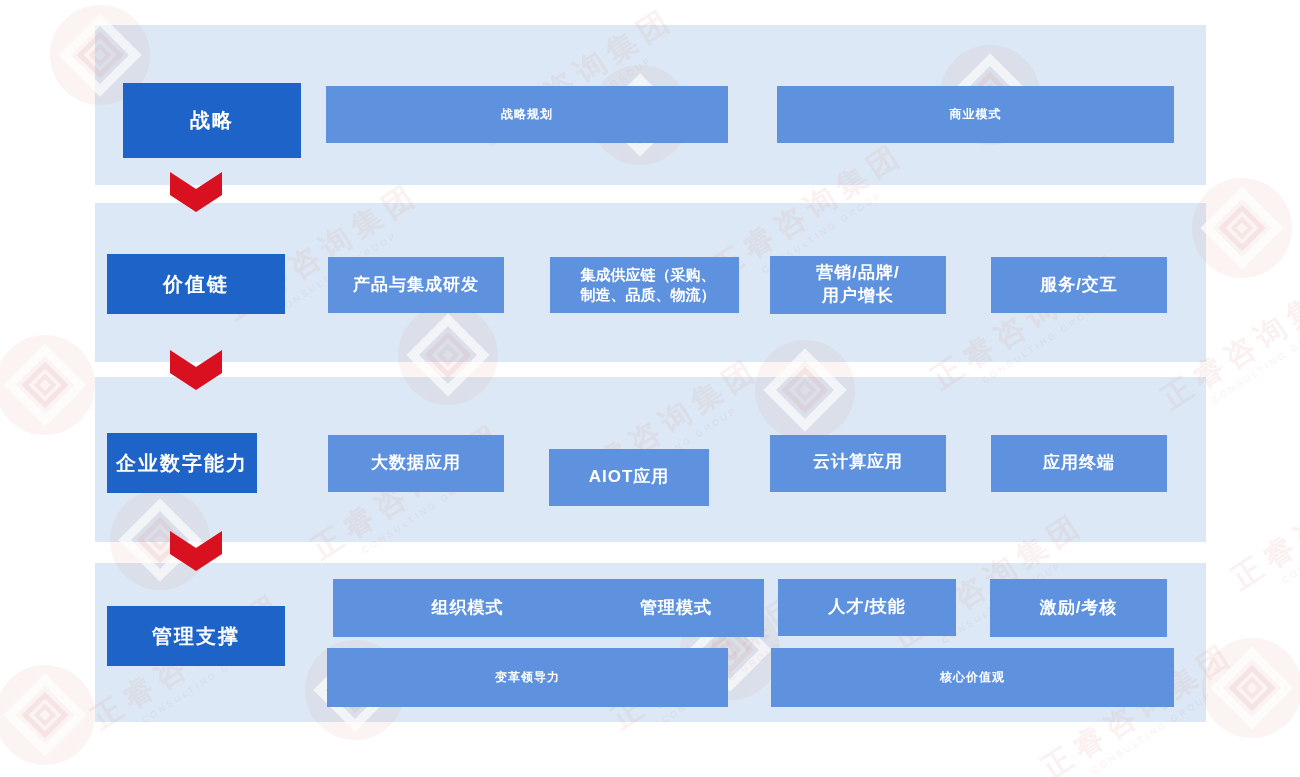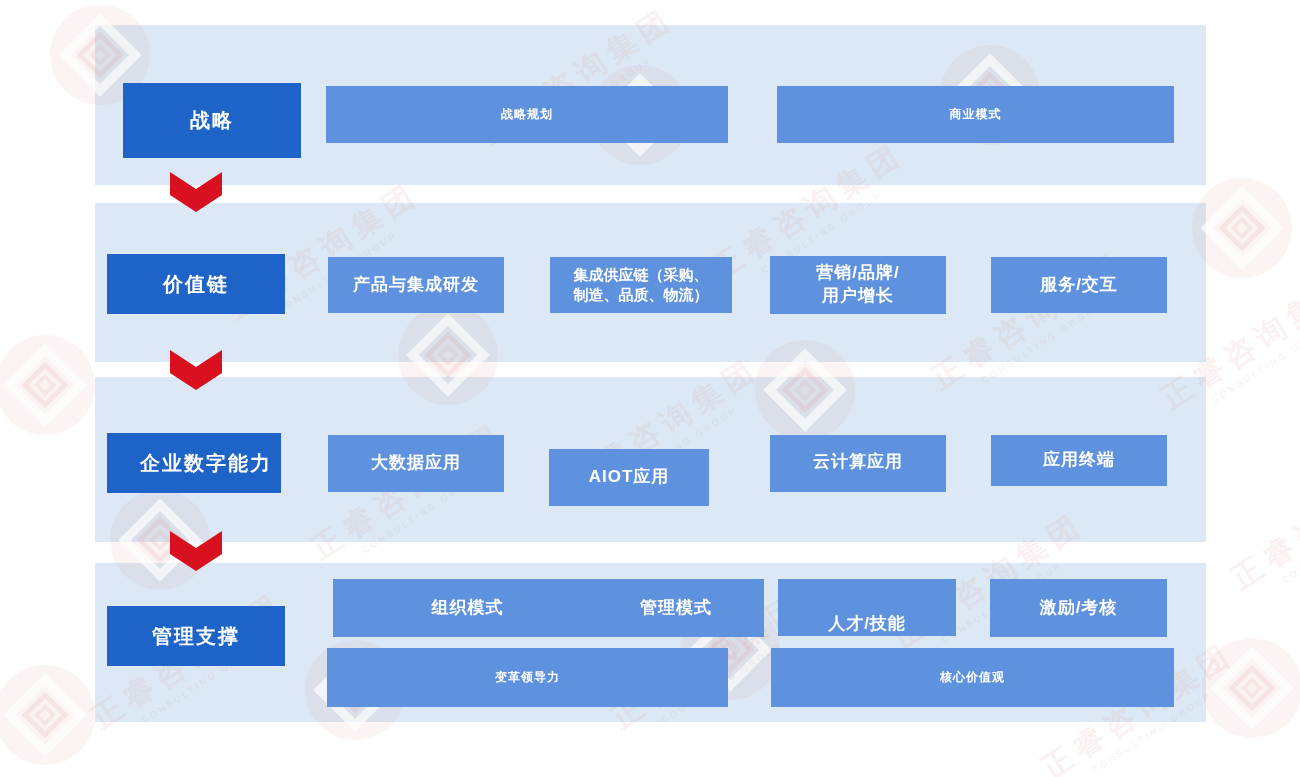--- a/index.html
+++ b/index.html
@@ -29,21 +29,21 @@
     color:#ffffff;
     display:flex;align-items:center;justify-content:center;
     font-size:17px;font-weight:600;
     text-align:center;
     white-space:pre-line;
     line-height:1.35;
     letter-spacing:1px;
     z-index:3;
   }
   .item-box.wide{font-size:12px;}
-  .item-box.small{font-size:15px;letter-spacing:0;}
+  .item-box.small{font-size:15px;letter-spacing:0;padding-left:7px;}
   .arrow{
     position:absolute;width:52px;height:40px;z-index:4;
   }
   
   .wm{position:absolute;z-index:2;pointer-events:none;}
   .wm-text{
     transform:rotate(-33deg);
     color:rgba(214,150,140,0.13);
     font-size:30px;font-weight:700;letter-spacing:7px;
     white-space:nowrap;text-align:center;
@@ -202,51 +202,51 @@
   </div>
   <div class="item-box" style="left:991px;top:257px;width:176px;height:56px;">
     <span>服务/交互</span>
   </div>
 
   <svg class="arrow" style="left:170px;top:350px;" viewBox="0 0 52 40">
     <polygon points="0,0 26,17 52,0 52,23 26,40 0,23" fill="#d8101f"></polygon>
   </svg>
 
   <div class="band" style="top:377px;height:165px;"></div>
-  <div class="label-box" style="left:107px;top:433px;width:150px;height:60px;padding-left:24px;">
+  <div class="label-box" style="left:107px;top:433px;width:150px;height:60px;">
     <span>企业数字能力</span>
   </div>
   <div class="item-box" style="left:328px;top:435px;width:176px;height:57px;">
     <span>大数据应用</span>
   </div>
   <div class="item-box" style="left:549px;top:449px;width:160px;height:57px;">
     <span>AIOT应用</span>
   </div>
   <div class="item-box" style="left:770px;top:435px;width:176px;height:57px;font-family:Liberation Mono, monospace;">
     <span>云计算应用</span>
   </div>
-  <div class="item-box" style="left:991px;top:435px;width:176px;height:51px;">
+  <div class="item-box" style="left:991px;top:435px;width:176px;height:57px;">
     <span>应用终端</span>
   </div>
 
   <svg class="arrow" style="left:170px;top:531px;" viewBox="0 0 52 40">
     <polygon points="0,0 26,17 52,0 52,23 26,40 0,23" fill="#d8101f"></polygon>
   </svg>
 
   <div class="band" style="top:563px;height:159px;"></div>
   <div class="label-box" style="left:107px;top:606px;width:178px;height:60px;">
     <span>管理支撑</span>
   </div>
   <div class="item-box" style="left:333px;top:579px;width:183px;height:58px;padding-left:43px;">
     <span>组织模式</span>
   </div>
   <div class="item-box" style="left:544px;top:579px;width:176px;height:58px;padding-left:44px;">
     <span>管理模式</span>
   </div>
-  <div class="item-box" style="left:778px;top:579px;width:178px;height:57px;align-items:flex-end;">
+  <div class="item-box" style="left:778px;top:579px;width:178px;height:57px;">
     <span>人才/技能</span>
   </div>
   <div class="item-box" style="left:990px;top:579px;width:177px;height:58px;">
     <span>激励/考核</span>
   </div>
   <div class="item-box wide" style="left:327px;top:648px;width:401px;height:59px;text-align:right;">
     <span>变革领导力</span>
   </div>
   <div class="item-box wide" style="left:771px;top:648px;width:403px;height:59px;">
     <span>核心价值观</span>

